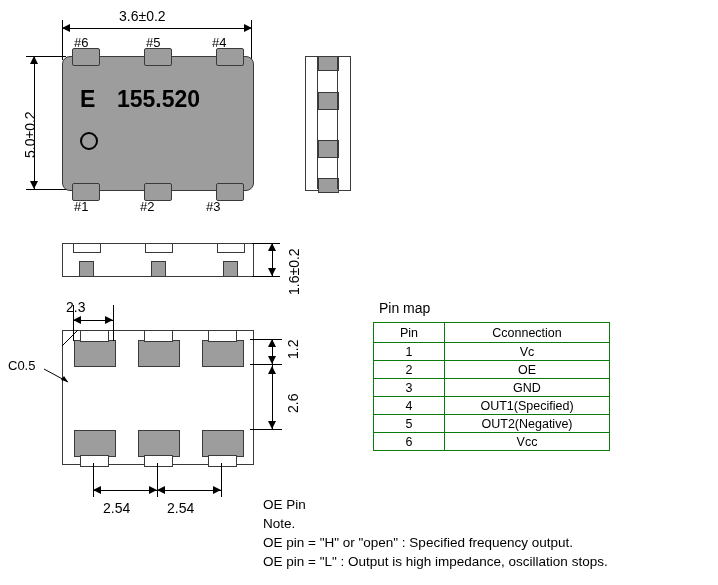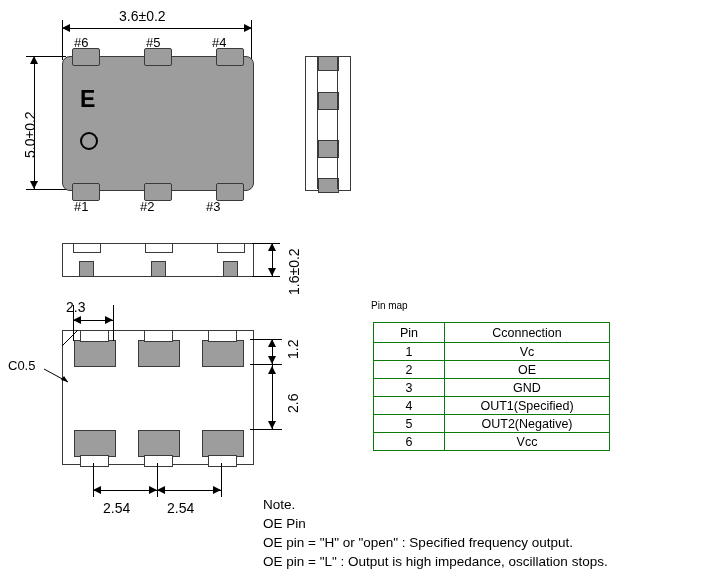--- a/index.html
+++ b/index.html
@@ -59,21 +59,21 @@
 
   
   #bottom-view {
     left:62px; top:330px; width:190px; height:133px;
     background:#fff; border:1px solid #3a3a3a;
   }
   .bpad { position:absolute; background:#9d9d9d; border:1px solid #3a3a3a; width:40px; height:25px; }
   .bnotch { position:absolute; background:#fff; border:1px solid #3a3a3a; }
 
   
-  #pinmap-title { left:371px; top:300px; font-size:10px; }
+  #pinmap-title { left:379px; top:300px; font-size:14px; }
   #pinmap { left:373px; top:322px; border-collapse:collapse; }
   #pinmap td, #pinmap th {
     border:1px solid #0a7a0a;
     font-size:12.5px;
     text-align:center;
     padding:1px 2px;
     height:15px;
     color:#000;
     font-weight:normal;
   }
@@ -117,20 +117,21 @@
 
   <div class="abs lbl" style="left:74px; top:35px;">#6</div>
   <div class="abs lbl" style="left:146px; top:35px;">#5</div>
   <div class="abs lbl" style="left:212px; top:35px;">#4</div>
 
   <div class="abs lbl" style="left:74px; top:199px;">#1</div>
   <div class="abs lbl" style="left:140px; top:199px;">#2</div>
   <div class="abs lbl" style="left:206px; top:199px;">#3</div>
 
   <div class="abs marking-text" style="left:80px; top:86px;">E</div>
+  <div class="abs marking-text" style="left:117px; top:86px;">155.520</div>
   <svg class="abs" style="left:79px; top:131px;" width="20" height="20">
     <circle cx="10" cy="10" r="8" fill="none" stroke="#000" stroke-width="2"></circle>
   </svg>
 
   <div class="abs" id="side-view">
     <div class="side-pad" style="left:12px; top:-1px; width:19px; height:13px;"></div>
     <div class="side-pad" style="left:12px; top:35px; width:19px; height:16px;"></div>
     <div class="side-pad" style="left:12px; top:83px; width:19px; height:16px;"></div>
     <div class="side-pad" style="left:12px; top:121px; width:19px; height:13px;"></div>
     <div class="abs" style="left:11px; top:-1px; width:1px; height:133px; background:#3a3a3a;"></div>
@@ -244,19 +245,19 @@
         <td>OUT2(Negative)</td>
       </tr>
       <tr>
         <td>6</td>
         <td>Vcc</td>
       </tr>
     </tbody>
   </table>
 
   <div class="abs" id="note">
+    <div class="nobr">OE Pin</div>
     <div class="nobr">Note.</div>
-    <div class="nobr">OE Pin</div>
     <div class="nobr">OE pin = "H" or "open" : Specified frequency output.</div>
     <div class="nobr">OE pin = "L" : Output is high impedance, oscillation stops.</div>
   </div>
 
 </div>
 
 </body></html>

